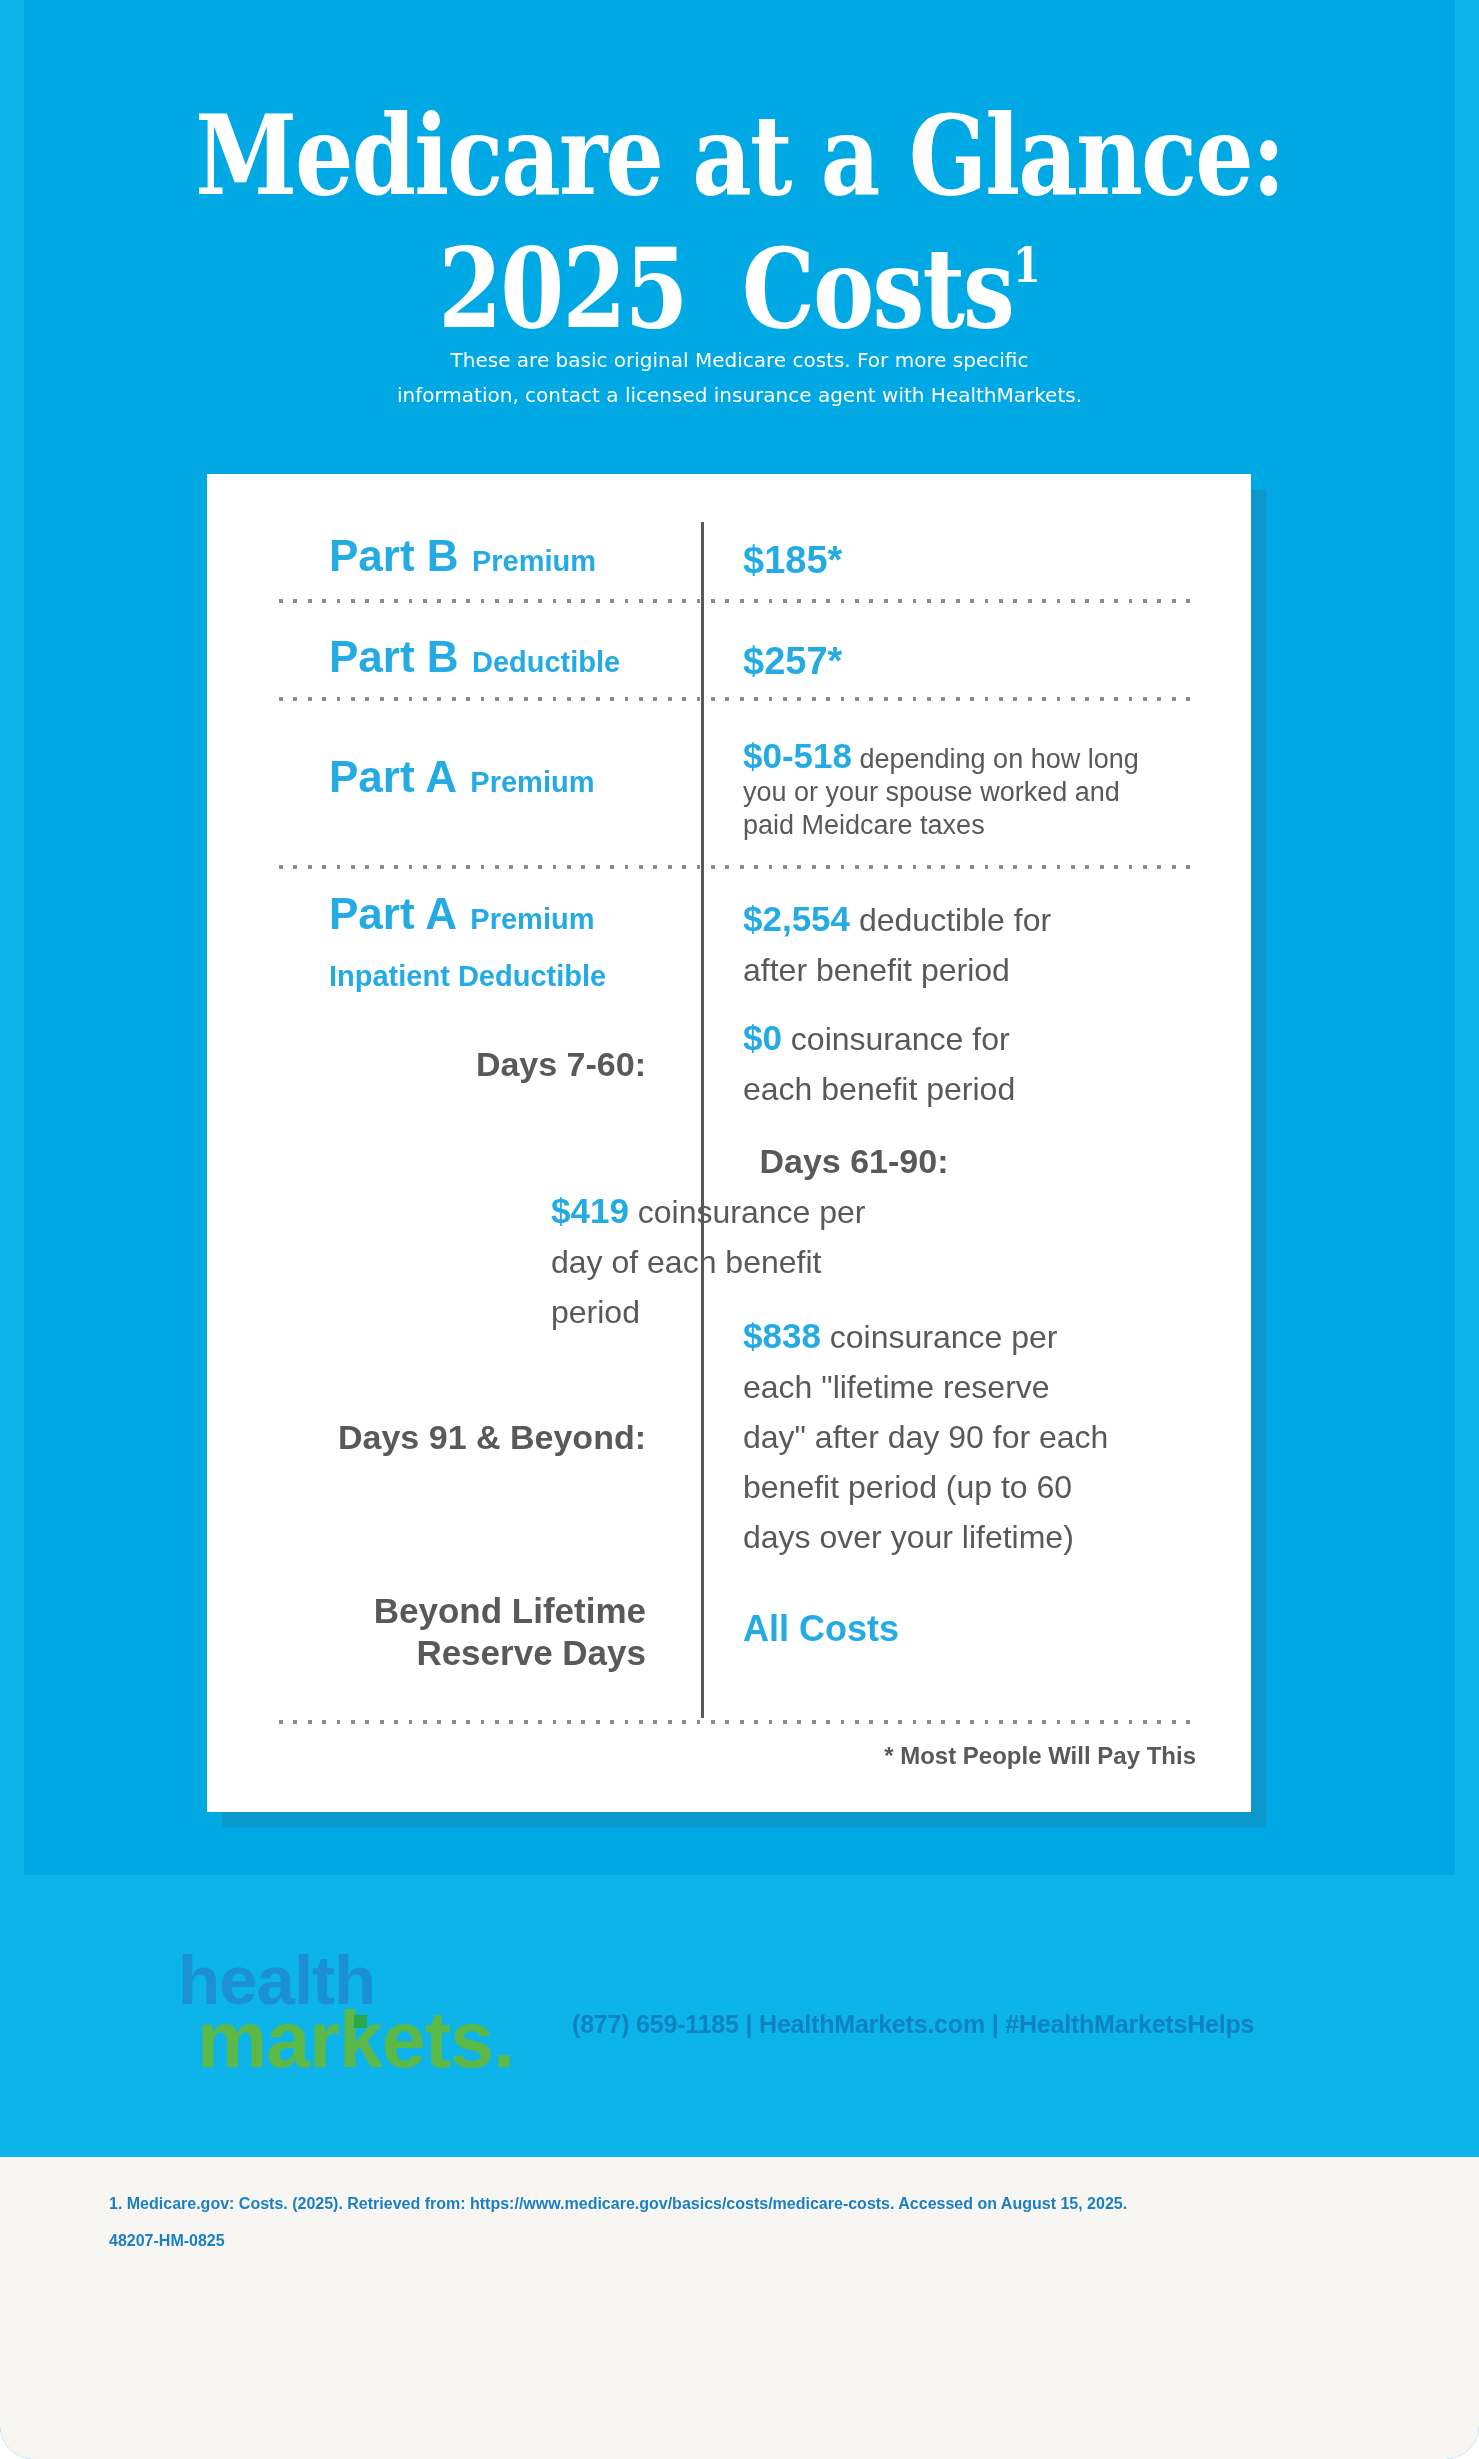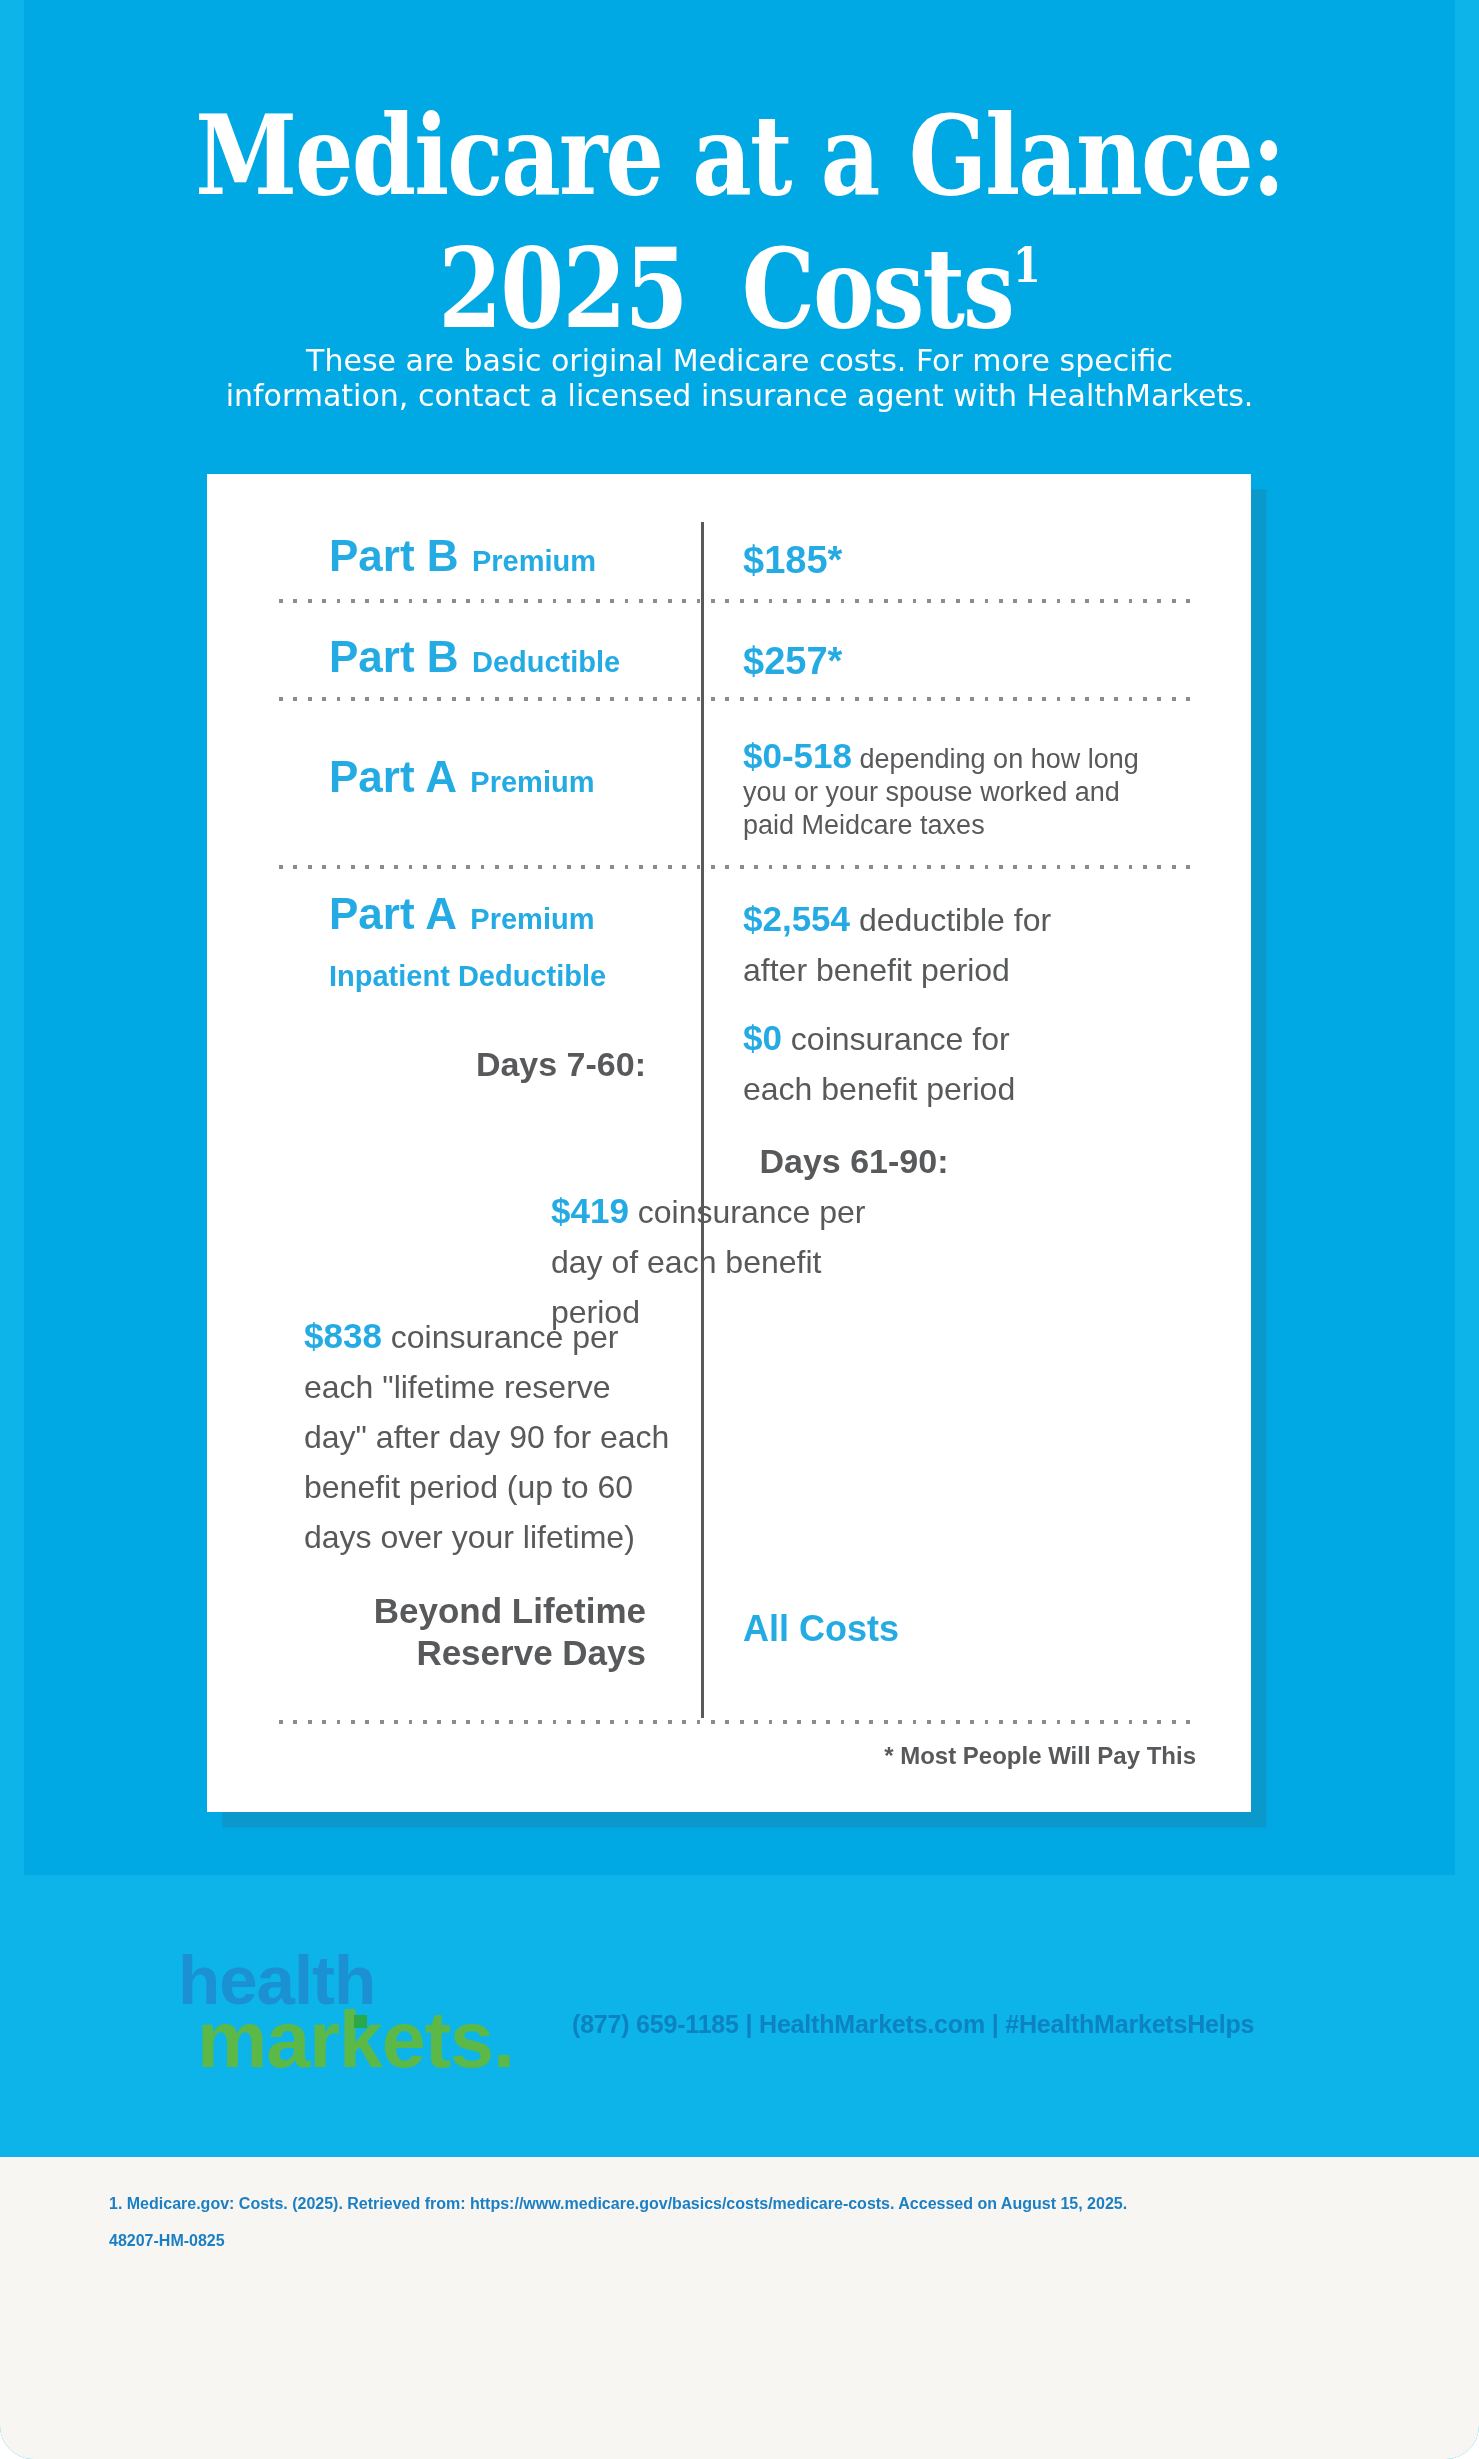--- a/index.html
+++ b/index.html
@@ -34,21 +34,21 @@
     font-family:"DejaVu Serif",serif;font-weight:700;
     font-size:92px;line-height:92px;letter-spacing:-1.9px;
     transform:scaleY(1.2);transform-origin:50% 0;
     margin:0;
   }
   .title .t2{display:block;word-spacing:25px;}
   .title sup{font-size:40px;vertical-align:37px;letter-spacing:0;}
   .subtitle{
     position:absolute;left:0;top:343px;width:100%;margin:0;
     text-align:center;color:#fff;
-    font-family:"DejaVu Sans",sans-serif;font-size:30px;line-height:35px;
+    font-family:"DejaVu Sans",sans-serif;font-size:20px;line-height:35px;
     white-space:pre-line;
   }
   
   .card{
     position:absolute;left:207px;top:474px;width:1044px;height:1338px;
     background:var(--white);
     box-shadow:15.4px 15.4px 0 var(--shadow);
   }
   .vline{position:absolute;left:494px;top:48px;width:2.9px;height:1196px;background:var(--gray);}
   .sep{
@@ -142,20 +142,21 @@
           <div class="cell-v"><span class="v-money">$0</span><span class="v-gray"> coinsurance for
 each benefit period</span></div>
         </div>
         <div class="row" style="top: 662px; flex-direction: column;">
           <div class="cell-l lbl-days">Days 61-90:</div>
           <div class="cell-v"><span class="v-money">$419</span><span class="v-gray"> coinsurance per
 day of each benefit
 period</span></div>
         </div>
         <div class="row" style="top: 837px;">
+          <div class="cell-l lbl-days">Days 91 &amp; Beyond:</div>
           <div class="cell-v"><span class="v-money">$838</span><span class="v-gray"> coinsurance per
 each "lifetime reserve
 day" after day 90 for each
 benefit period (up to 60
 days over your lifetime)</span></div>
         </div>
         <div class="row" style="top: 1112px;">
           <div class="cell-l lbl-days lbl-days2">Beyond Lifetime
 Reserve Days</div>
           <div class="cell-v"><span class="v-allcosts">All Costs</span></div>

